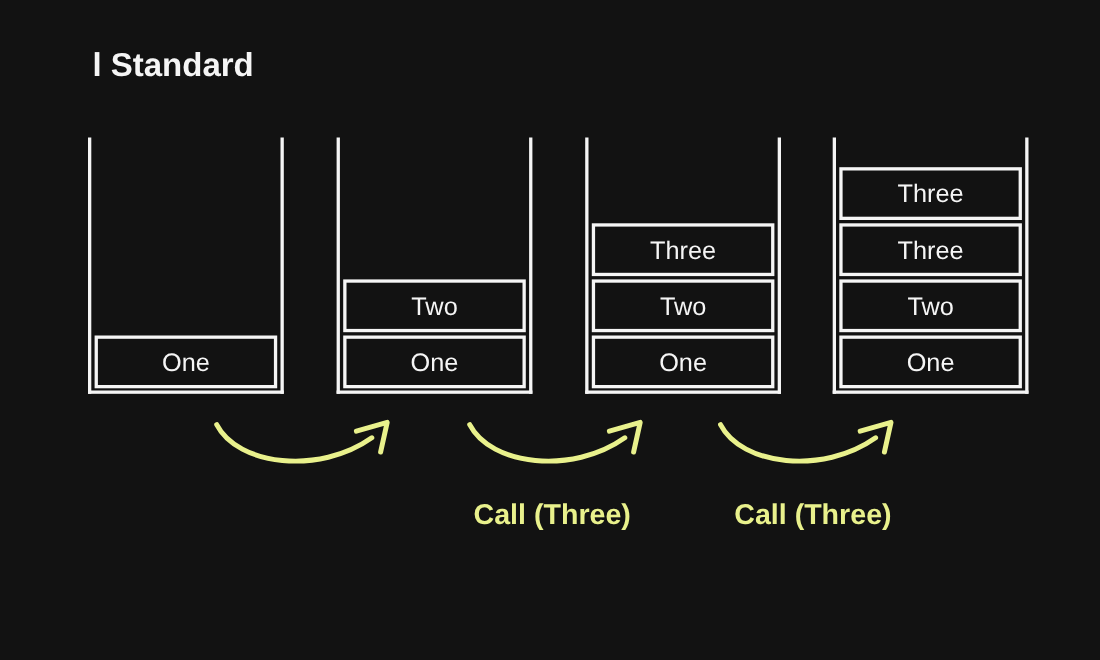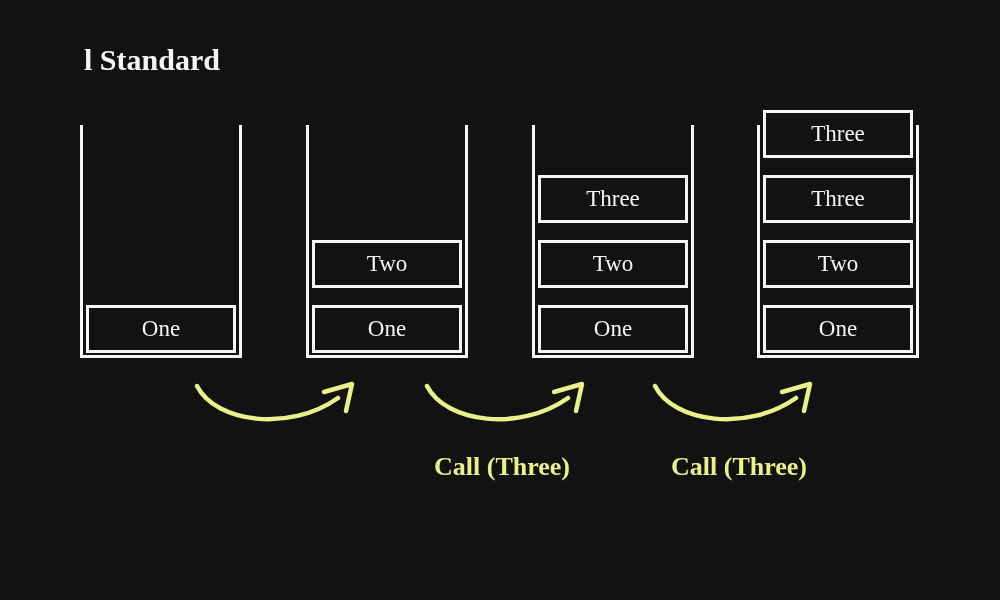--- a/index.html
+++ b/index.html
@@ -9,44 +9,44 @@
     --accent: #e9f18c;
   }
   * { margin: 0; padding: 0; box-sizing: border-box; }
   html, body { background: var(--bg); }
   .canvas {
     position: relative;
     width: 1000px;
     height: 600px;
     background: var(--bg);
     overflow: hidden;
-    font-family: Liberation Serif, serif;
+    font-family: Liberation Sans, sans-serif;
   }
   .title {
     position: absolute;
     left: 84px;
     top: 43px;
     font-size: 30px;
     font-weight: bold;
     color: var(--fg);
     letter-spacing: 0px;
     white-space: pre;
   }
   .stack {
     position: absolute;
     top: 125px;
-    width: 162px;
+    width: 178px;
     height: 233px;
     border-left: 3px solid var(--stroke);
     border-right: 3px solid var(--stroke);
     border-bottom: 3px solid var(--stroke);
     display: flex;
     flex-direction: column;
     justify-content: flex-end;
-    gap: 17px;
+    gap: 3px;
     padding: 0 3px 2px 3px;
   }
   .frame {
     flex: 0 0 48px;
     height: 48px;
     border: 3px solid var(--stroke);
     display: flex;
     align-items: center;
     justify-content: center;
     color: var(--fg);

